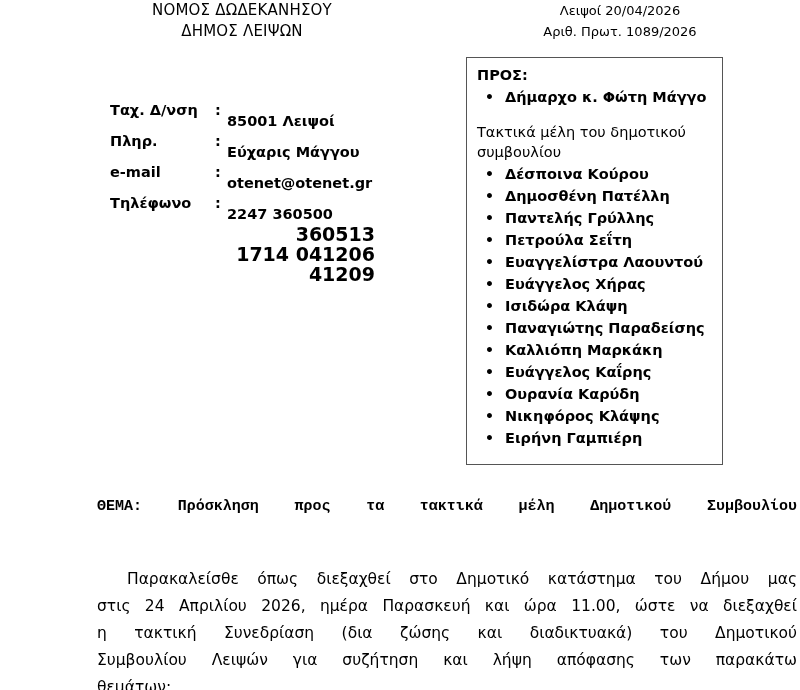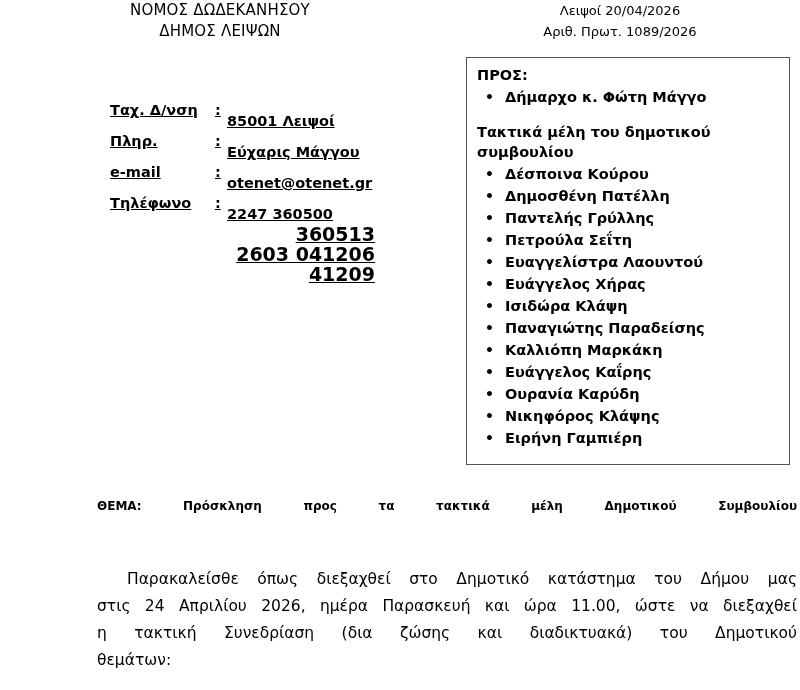--- a/index.html
+++ b/index.html
@@ -21,20 +21,21 @@
   
   .doc-header {
     position: absolute;
     left: 0;
     top: 0;
     width: 440px;
     text-align: center;
     font-size: 15px;
     line-height: 21px;
     letter-spacing: 0.2px;
+    padding-left: 22px;
   }
   .doc-header .line {
     white-space: nowrap;
   }
 
   
   .doc-meta {
     position: absolute;
     left: 440px;
     top: 0;
@@ -48,21 +49,20 @@
   }
 
   
   .contact-block {
     position: absolute;
     left: 110px;
     top: 100px;
     font-size: 14.5px;
     font-weight: bold;
     line-height: 20px;
-    text-decoration: underline;
   }
   .contact-row {
     display: flex;
     white-space: nowrap;
   }
   .contact-label {
     width: 105px;
     flex: 0 0 105px;
   }
   .contact-sep {
@@ -84,36 +84,36 @@
     font-weight: bold;
     line-height: 20px;
     margin-left: 0;
   }
 
   
   .recipients-box {
     position: absolute;
     left: 466px;
     top: 57px;
-    width: 324px;
+    width: 257px;
     height: 408px;
     border: 1px solid #555555;
     box-sizing: border-box;
     padding: 8px 10px 0 10px;
     background: #ffffff;
   }
   .recipients-title {
     font-size: 14.5px;
     font-weight: bold;
     line-height: 19px;
     margin-bottom: 1px;
   }
   .recipients-subtitle {
     font-size: 14.5px;
-    font-weight: bold;
+    font-weight: normal;
     line-height: 20px;
     margin-top: 14px;
     margin-bottom: 1px;
   }
   ul.recipient-list {
     list-style: none;
     margin: 0;
     padding: 0;
   }
   ul.recipient-list li {
@@ -131,25 +131,26 @@
     line-height: 22px;
     font-size: 14px;
   }
 
   
   .subject {
     position: absolute;
     left: 97px;
     top: 494px;
     width: 700px;
-    font-size: 12px;
+    font-size: 15px;
     font-weight: bold;
     line-height: 25px;
     text-align: justify;
     text-justify: inter-word;
+    font-family: Liberation Mono, monospace;
   }
   .subject .subject-line {
     display: block;
   }
   .subject .subject-line.justified {
     text-align: justify;
     text-align-last: justify;
   }
 
   
@@ -207,21 +208,21 @@
     <span class="contact-value">otenet@otenet.gr</span>
   </div>
 
   <div class="contact-row phone-first">
     <span class="contact-label">Τηλέφωνο</span>
     <span class="contact-sep">:</span>
     <span class="contact-value">2247 360500</span>
   </div>
 
   <div class="phone-extra">360513</div>
-  <div class="phone-extra">2603 041206</div>
+  <div class="phone-extra">1714 041206</div>
   <div class="phone-extra">41209</div>
 </div>
 
 <div class="recipients-box">
   <div class="recipients-title">ΠΡΟΣ:</div>
 
   <ul class="recipient-list">
     <li>
       <span class="bullet">•</span>
       <span>Δήμαρχο κ. Φώτη Μάγγο</span>
@@ -251,14 +252,15 @@
 </div>
 
 <div class="subject">
   <span class="subject-line justified">ΘΕΜΑ: Πρόσκληση προς τα τακτικά μέλη Δημοτικού Συμβουλίου</span>
 </div>
 
 <div class="body-text">
   <span class="p-line justified first" style="padding-left: 30px;">Παρακαλείσθε όπως διεξαχθεί στο Δημοτικό κατάστημα του Δήμου μας</span>
   <span class="p-line justified">στις 24 Απριλίου 2026, ημέρα Παρασκευή και ώρα 11.00, ώστε να διεξαχθεί</span>
   <span class="p-line justified">η τακτική Συνεδρίαση (δια ζώσης και διαδικτυακά) του Δημοτικού</span>
+  <span class="p-line justified">Συμβουλίου Λειψών για  συζήτηση και λήψη απόφασης των  παρακάτω</span>
   <span class="p-line">θεμάτων:</span>
 </div>
 
 </body></html>

